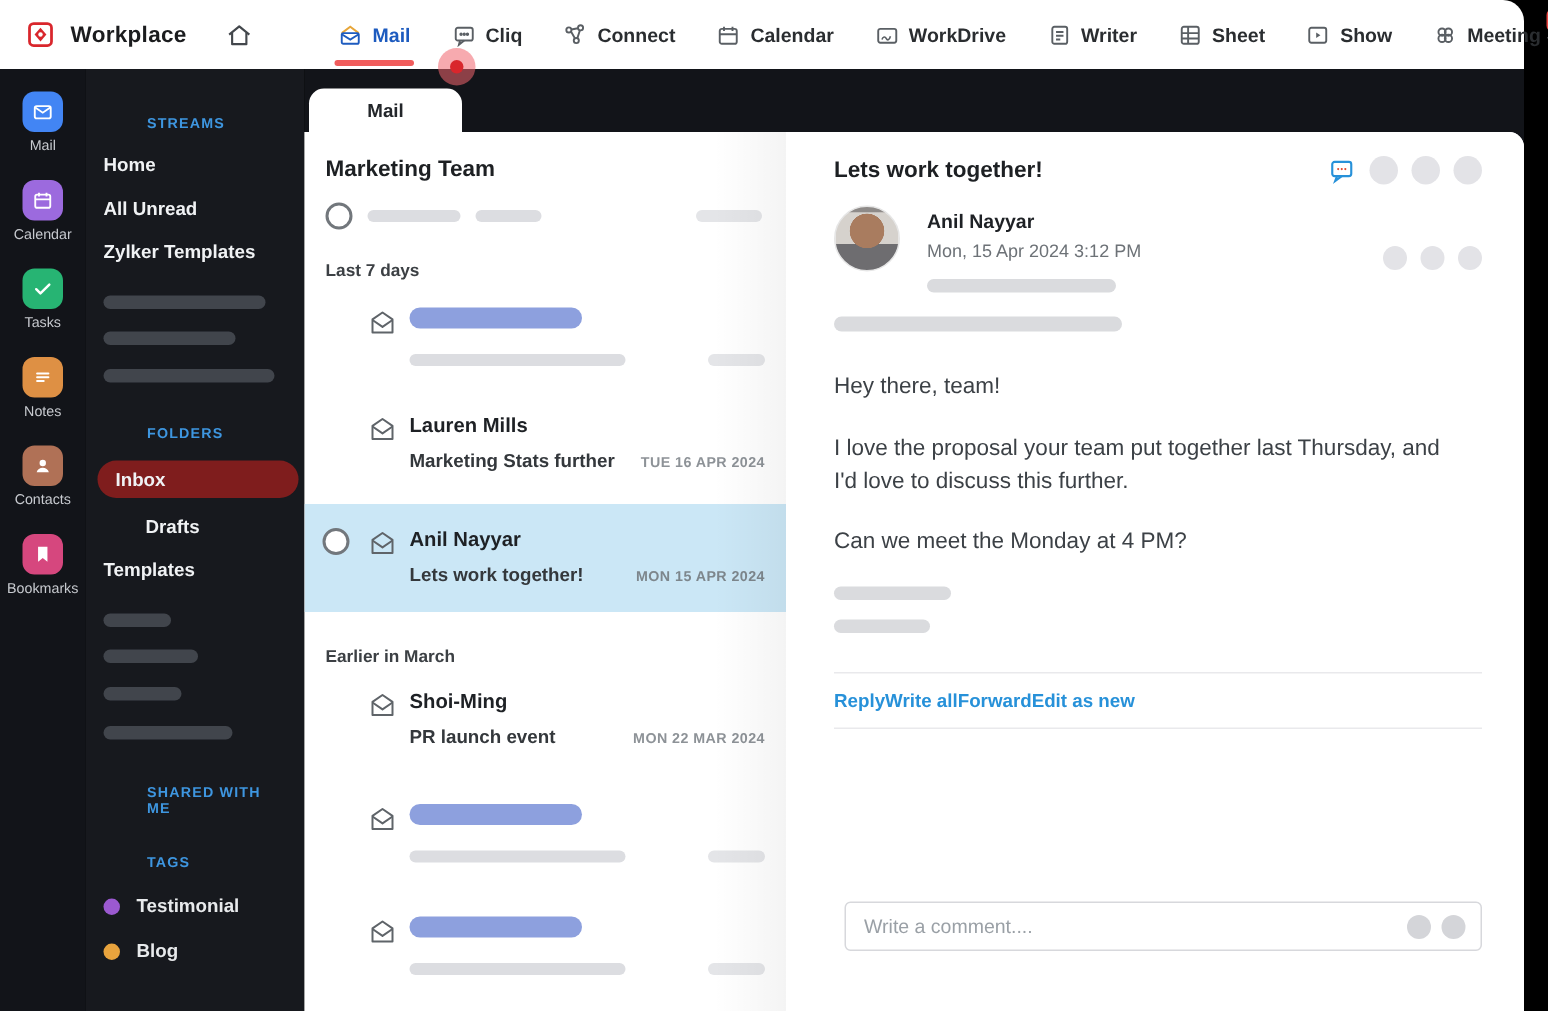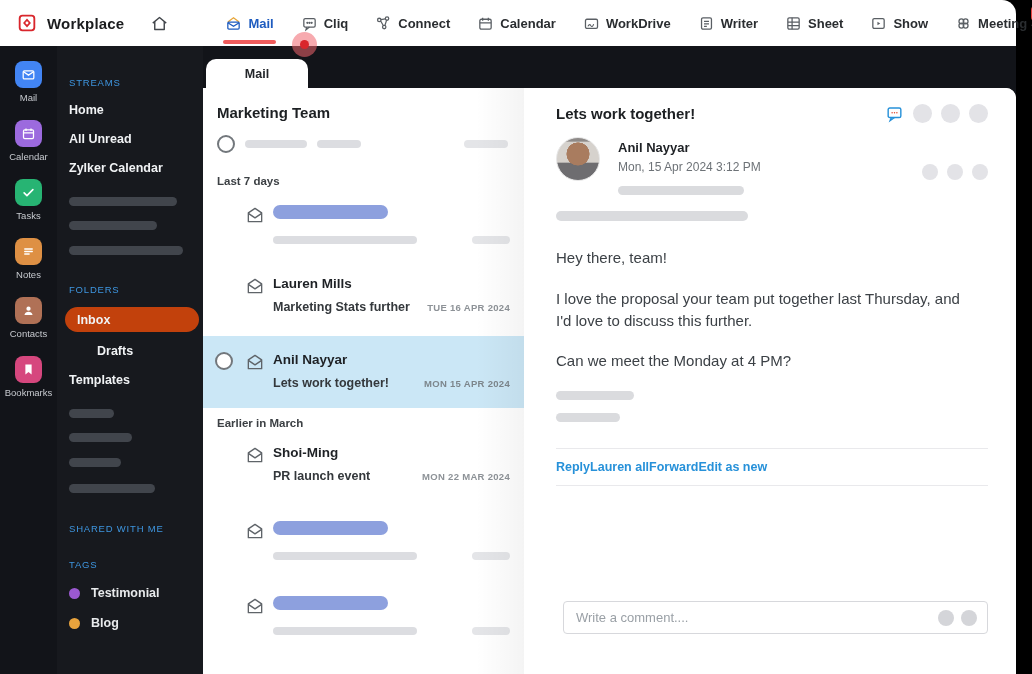--- a/index.html
+++ b/index.html
@@ -54,24 +54,24 @@
   .sidebar{
     position:absolute;left:57px;top:46px;width:146px;bottom:0;background:#17191e;
     padding:12px 12px 0 12px;box-sizing:border-box;color:#e8eaec;
   }
   .newmail{
     width:115px;height:29px;background:#0987e6;border-radius:6px;display:flex;
     align-items:center;color:#fff;font-size:12.5px;font-weight:bold;cursor:pointer;
   }
   .newmail span{padding-left:13px;}
   .newmail .chev{margin-left:auto;padding-right:9px;display:flex;color:#dcefff;}
-  .side-sec{font-size:9.5px;font-weight:normal;color:#3e96e0;letter-spacing:.8px;margin-top:19px;}
+  .side-sec{font-size:9.5px;font-weight:bold;color:#3e96e0;letter-spacing:.8px;margin-top:19px;margin-left:29px;}
   .side-item{font-size:12.5px;font-weight:600;color:#f0f2f4;margin-top:15px;cursor:pointer;}
   .side-item.pill{
-    background:#c2410c;border-radius:13px;height:25px;display:flex;align-items:center;
+    background:#7f1d1d;border-radius:13px;height:25px;display:flex;align-items:center;
     padding-left:12px;margin-left:-4px;width:122px;margin-top:12px;
   }
   .sk{background:#41454c;border-radius:5px;height:9px;}
   .tagrow{display:flex;align-items:center;gap:11px;margin-top:16px;font-size:12.5px;
     font-weight:600;cursor:pointer;}
   .tagdot{width:11px;height:11px;border-radius:50%;}
   
   .content{position:absolute;left:203px;top:46px;right:16px;bottom:0;background:#121419;}
   .tab{
     position:absolute;left:3px;top:13px;width:102px;height:30px;background:#fff;
@@ -327,21 +327,21 @@
     </span>
     <span class="rail-label">Bookmarks</span>
   </div>
 </div>
 
 <div class="sidebar">
 
   <div class="side-sec">STREAMS</div>
   <div class="side-item">Home</div>
   <div class="side-item">All Unread</div>
-  <div class="side-item">Zylker Calendar</div>
+  <div class="side-item">Zylker Templates</div>
   <div class="sk" style="width:108px;margin-top:22px;"></div>
   <div class="sk" style="width:88px;margin-top:15px;"></div>
   <div class="sk" style="width:114px;margin-top:16px;"></div>
 
   <div class="side-sec" style="margin-top:29px;">FOLDERS</div>
   <div class="side-item pill">Inbox</div>
   <div class="side-item" style="margin-top:12px;padding-left:28px;">Drafts</div>
   <div class="side-item">Templates</div>
   <div class="sk" style="width:45px;margin-top:22px;"></div>
   <div class="sk" style="width:63px;margin-top:15px;"></div>
@@ -417,21 +417,21 @@
         </span>
         <div class="rowbody">
           <div class="sender">Anil Nayyar</div>
           <div class="subjrow">
             <span class="subject">Lets work together!</span>
             <span class="mdate" style="color:#7d868c;">MON 15 APR 2024</span>
           </div>
         </div>
       </div>
 
-      <div class="group-label" style="margin-top:9px;">Earlier in March</div>
+      <div class="group-label" style="margin-top:24px;">Earlier in March</div>
 
       <div class="mrow" style="margin-top:2px;">
         <span class="env">
           <svg width="20" height="20" viewBox="0 0 24 24" fill="none" stroke="currentColor" stroke-width="1.6" stroke-linejoin="round">
               <path d="M4 9.5L12 4l8 5.5V20H4V9.5z"></path>
               <path d="M4 10l8 5.5L20 10"></path>
             </svg>
         </span>
         <div class="rowbody">
           <div class="sender">Shoi-Ming</div>
@@ -509,21 +509,21 @@
         <p>Hey there, team!</p>
         <p style="max-width:420px;">I love the proposal your team put together last Thursday, and I'd love to discuss this further.</p>
         <p>Can we meet the Monday at 4 PM?</p>
       </div>
       <div class="rsk sig-sk1"></div>
       <div class="rsk sig-sk2"></div>
 
       <hr class="rd-hr">
       <div class="rd-actions">
         <a>Reply</a>
-        <a>Lauren all</a>
+        <a>Write all</a>
         <a>Forward</a>
         <a>Edit as new</a>
       </div>
       <hr class="rd-hr" style="margin-top:0;">
 
       <div class="commentbox">
         <input type="text" placeholder="Write a comment...." style="">
         <span class="cb-icons">
           <span class="skcirc"></span>
           <span class="skcirc"></span>

